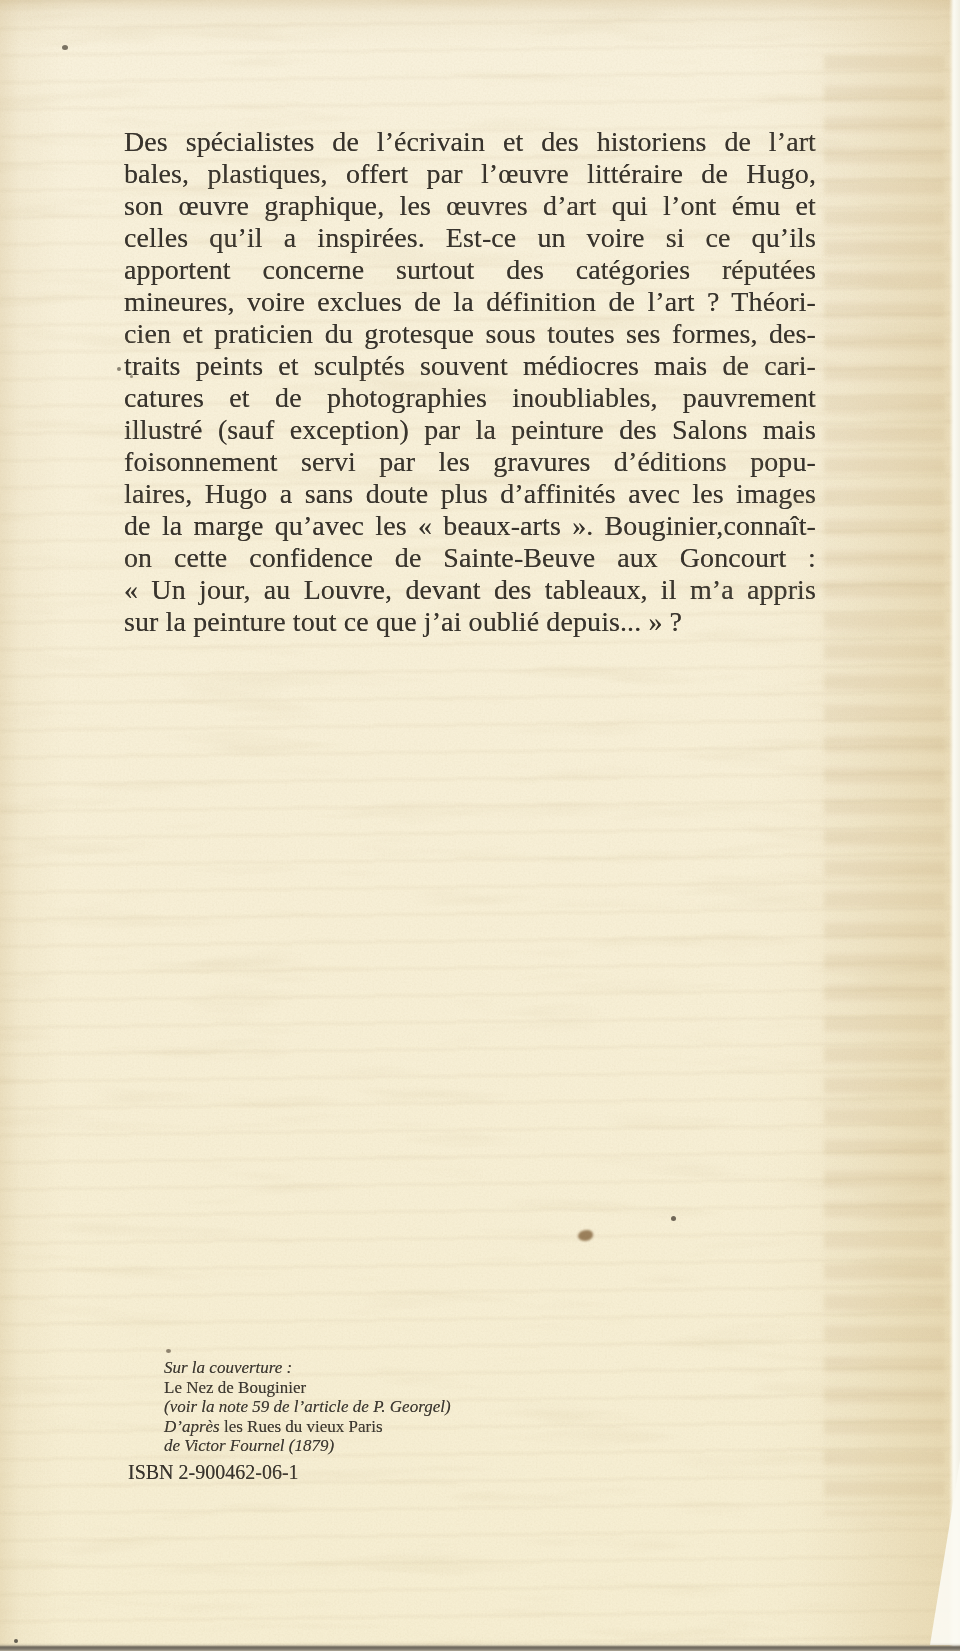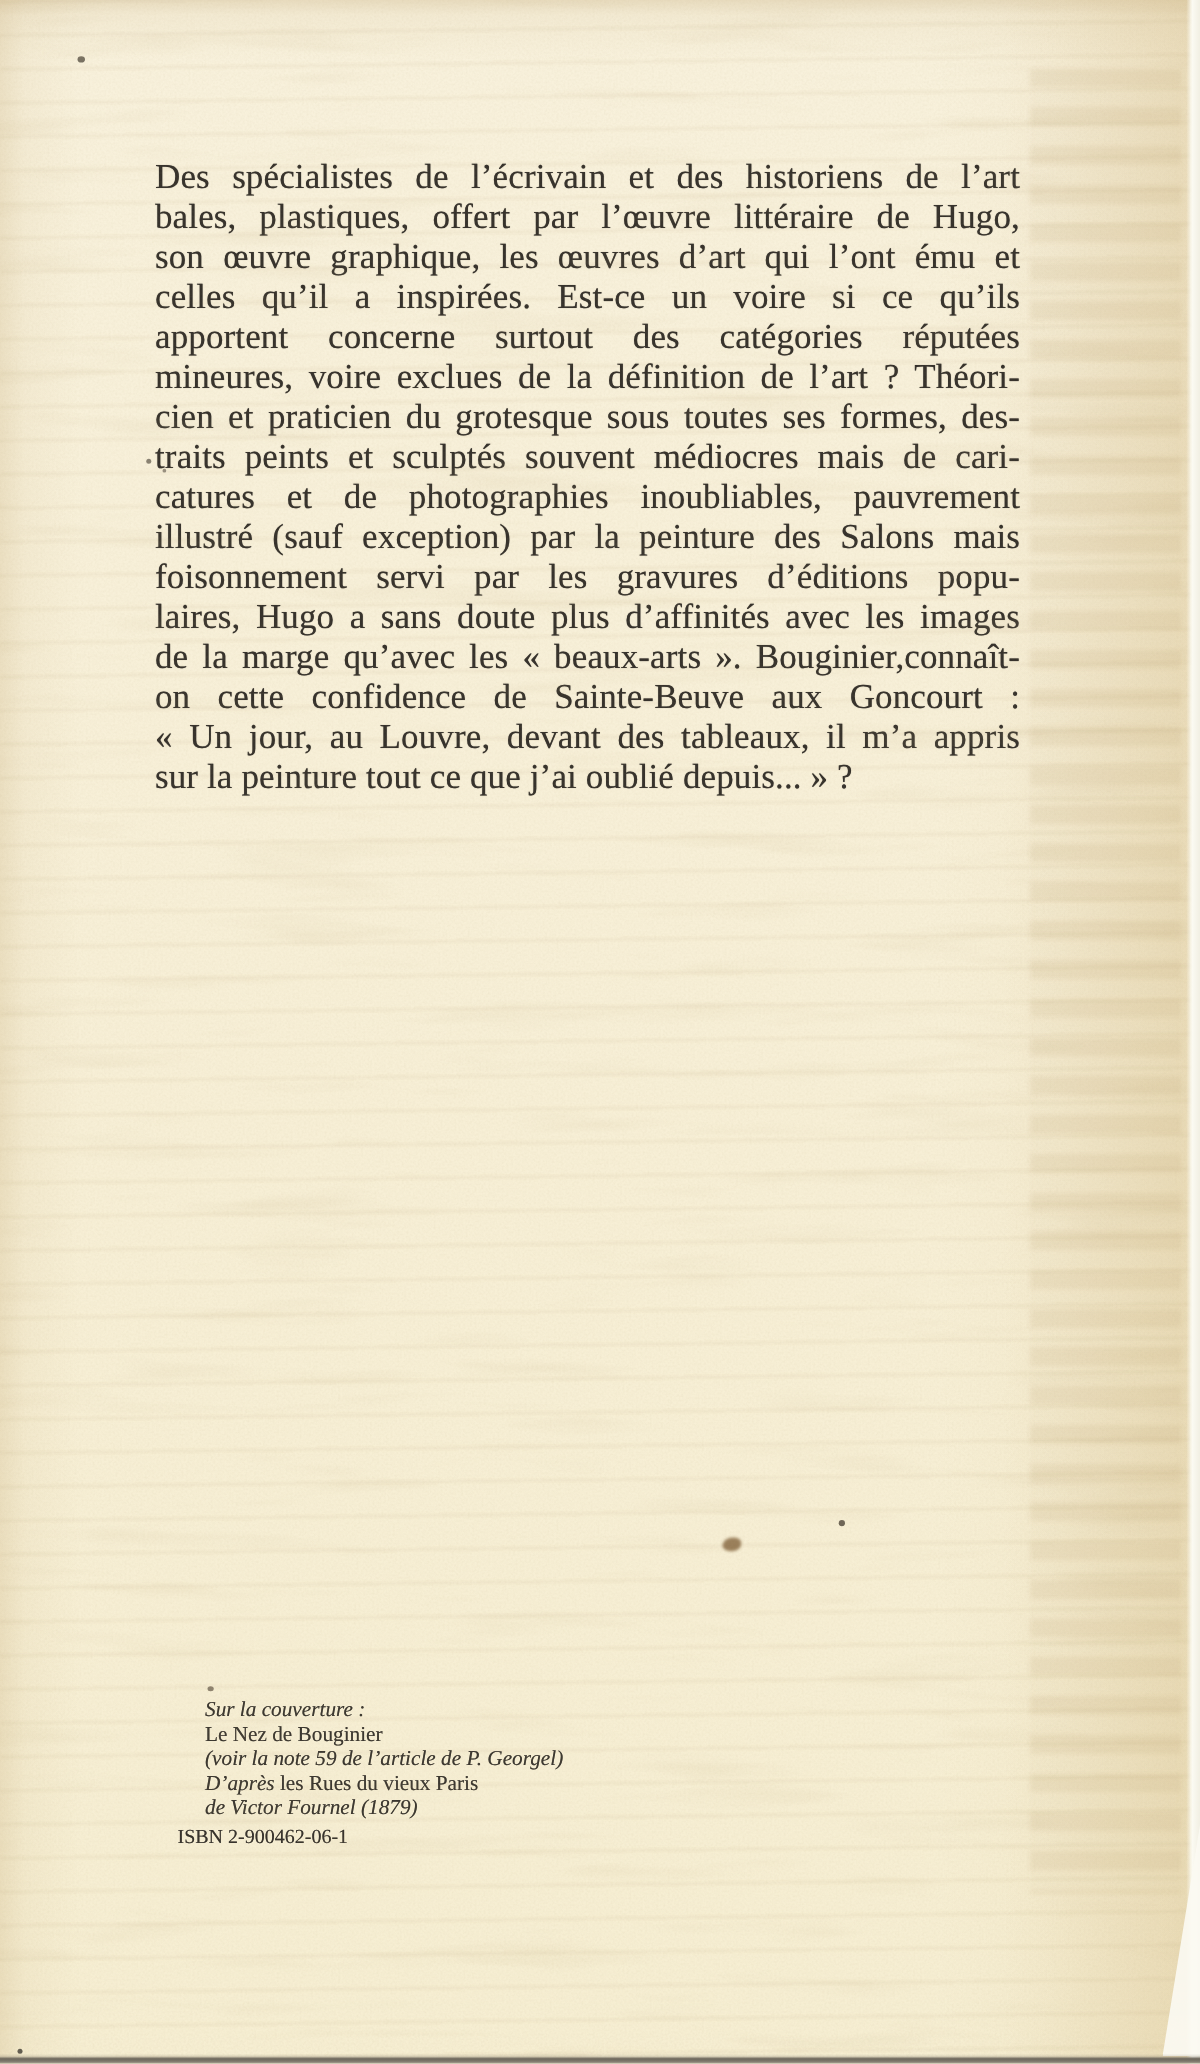--- a/index.html
+++ b/index.html
@@ -44,22 +44,22 @@
   .blurb-line.lastline { text-align-last:left; }
   
   .credits {
     position:absolute; left:141px; top:1358px; z-index:2;
     font-size:17px; line-height:19.6px; color:#3a362f;
     text-shadow: 0 0 .5px rgba(58,54,47,.6);
     margin-left: 23px;
   }
   .credits .it { font-style:italic; }
   .isbn {
-    position:absolute; left:142px; top:1461px; z-index:2;
-    font-size:16px; color:#35312b; text-shadow:0 0 .5px rgba(53,49,43,.6);
+    position:absolute; left:128px; top:1461px; z-index:2;
+    font-size:20px; color:#35312b; text-shadow:0 0 .5px rgba(53,49,43,.6);
   }
   
   .grain { position:absolute; inset:0; z-index:5; pointer-events:none; }
   
   .scan-right {
     position:absolute; top:0; right:0; width:11px; height:100%; z-index:6; pointer-events:none;
     background: linear-gradient(90deg, rgba(251,250,242,0) 0%, #fbfaf2 45%, #f1efe3 100%);
   }
   .corner-wedge {
     position:absolute; right:0; bottom:6px; width:30px; height:185px; z-index:6; pointer-events:none;

